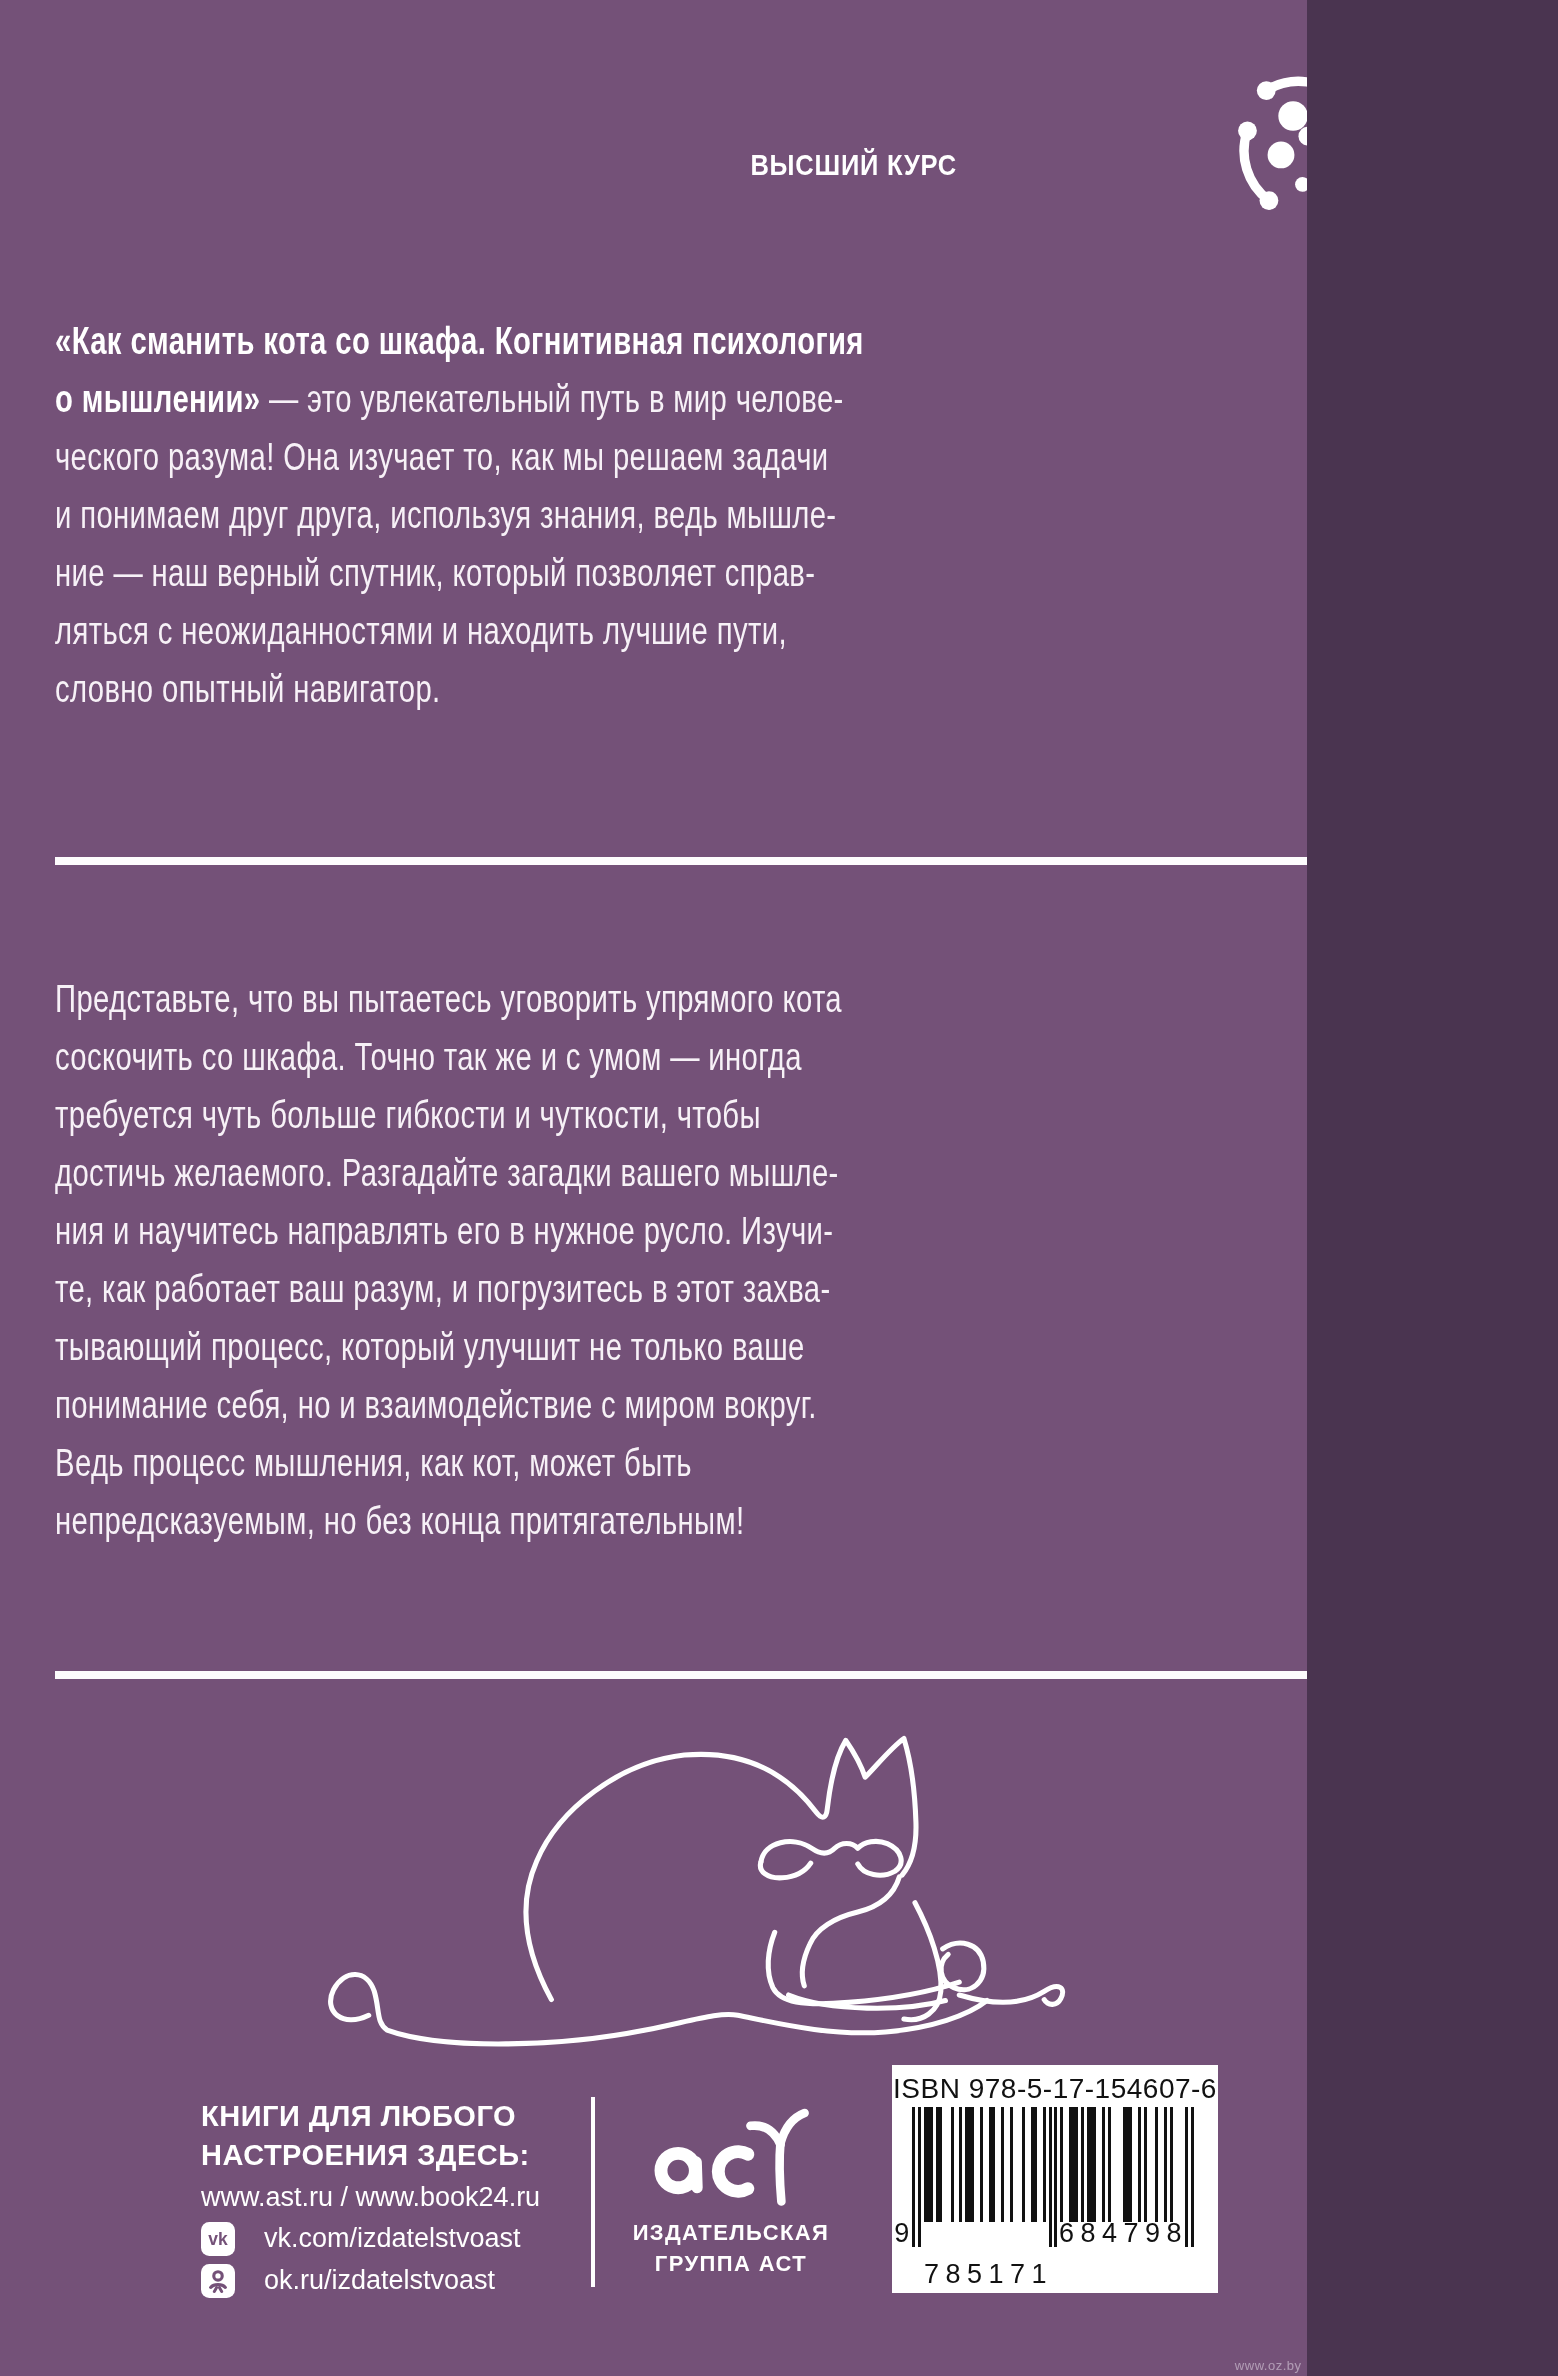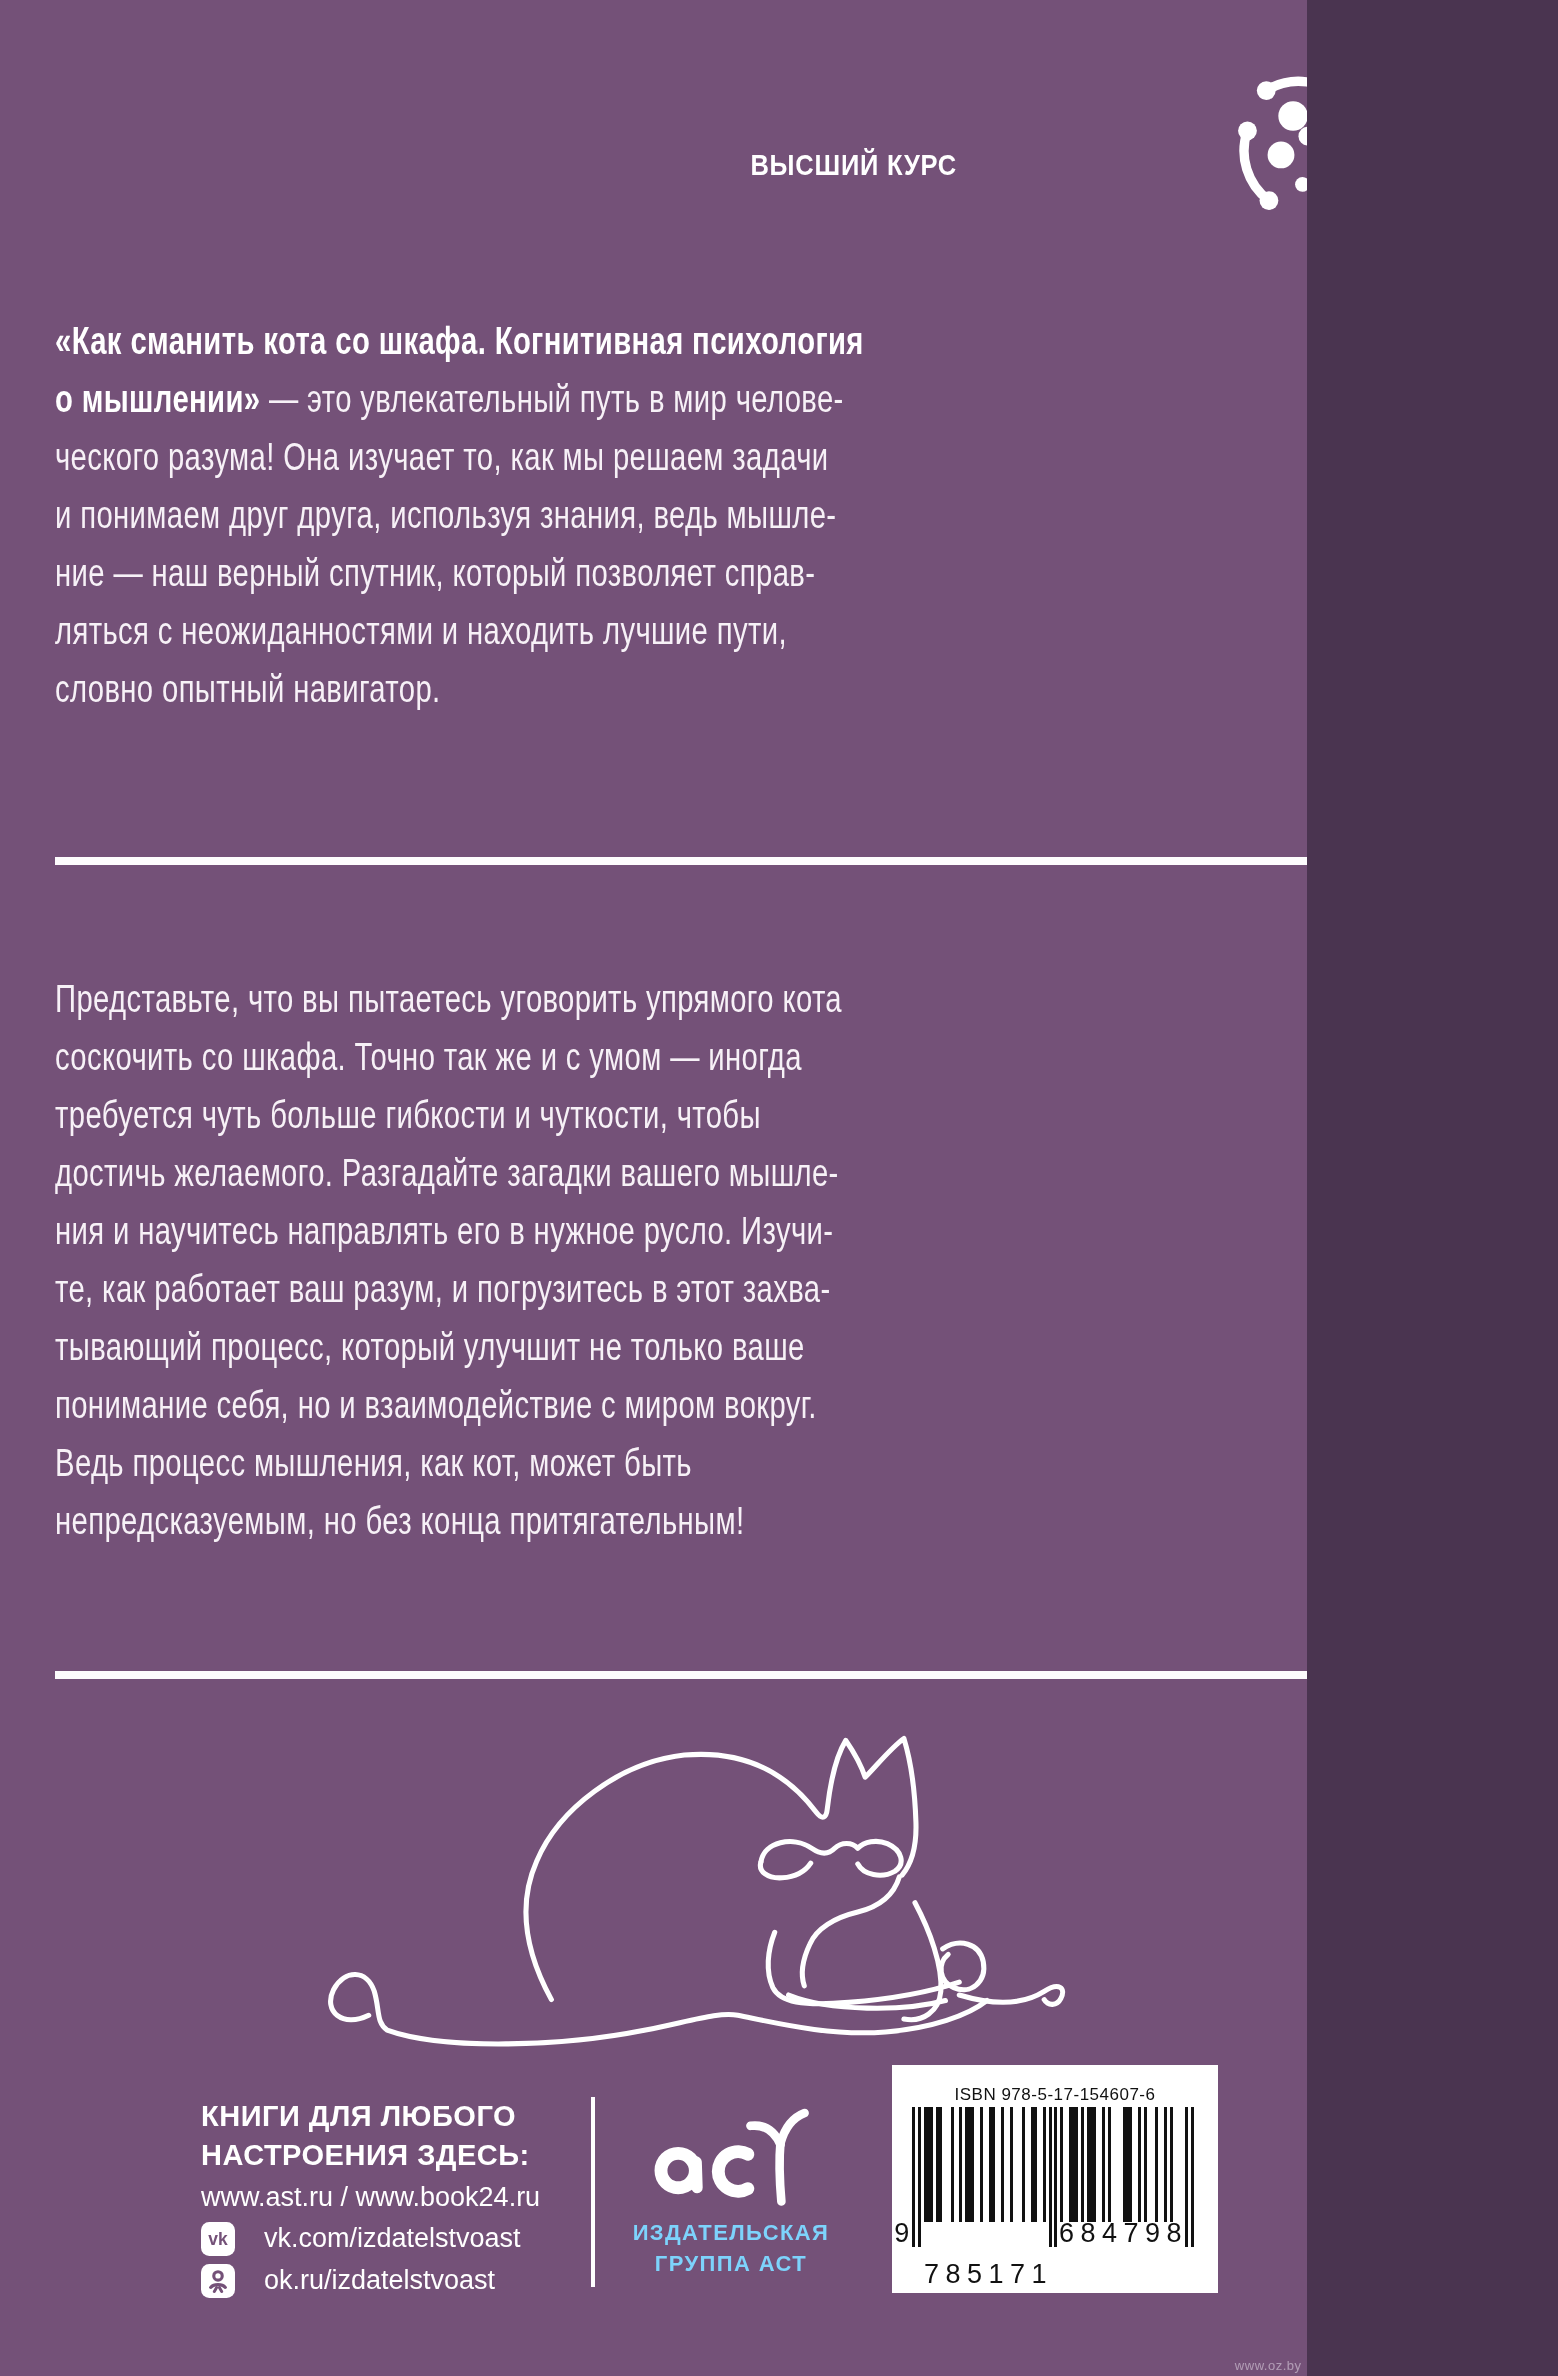--- a/index.html
+++ b/index.html
@@ -34,26 +34,26 @@
   #rule2{top:1671px;}
   
   .cat{position:absolute;left:258px;top:1718px;width:812px;height:351px;}
   
   .promo{position:absolute;left:175px;top:2097px;color:#fff;margin-left:26px;}
   .promo-b{font-weight:700;font-size:29px;line-height:39px;letter-spacing:0.5px;white-space:nowrap;}
   .promo-url{font-size:27px;line-height:41px;margin-top:1.8px;white-space:nowrap;}
   .net-row{display:flex;align-items:center;gap:29px;height:42px;font-size:27px;white-space:nowrap;}
   .net-ic{width:34px;height:34px;flex:0 0 auto;}
   .vrule{position:absolute;left:591px;top:2097px;width:3.7px;height:190px;background:#fff;}
-  .ast{position:absolute;left:620px;top:2088px;width:222px;text-align:center;color:#7dd3fc;}
+  .ast{position:absolute;left:620px;top:2088px;width:222px;text-align:center;color:#ffffff;}
   .ast svg{display:block;margin:0 auto;}
   .ast-name{font-weight:700;font-size:22px;line-height:31px;letter-spacing:1.4px;white-space:nowrap;}
   
   .barcode{position:absolute;left:892px;top:2065px;width:326px;height:228px;background:var(--bcbg,#ffffff);color:var(--bcink,#111111);}
-  .isbn{position:absolute;top:8.3px;left:0;right:0;text-align:center;font-size:17px;letter-spacing:0.5px;margin-top:12px;}
+  .isbn{position:absolute;top:8.3px;left:0;right:0;text-align:center;font-size:28px;letter-spacing:0.5px;}
   .bars{position:absolute;left:20px;top:42px;width:282px;height:140px;}
   .bdigits{position:absolute;top:153px;left:20px;width:282px;height:31px;font-size:27px;}
   .bdigits span{position:absolute;top:0;text-align:center;}
   .bd-first{left:-18.5px;width:16.6px;}
   .bd-left{left:11px;width:131px;letter-spacing:6.5px;margin-top:41px;}
   .bd-right{left:146px;width:131px;letter-spacing:6.5px;}
   .watermark{position:absolute;right:5.5px;bottom:3.7px;font-size:13px;color:rgba(228,218,232,0.55);letter-spacing:0.5px;}
 </style>
 </head>
 <body>

